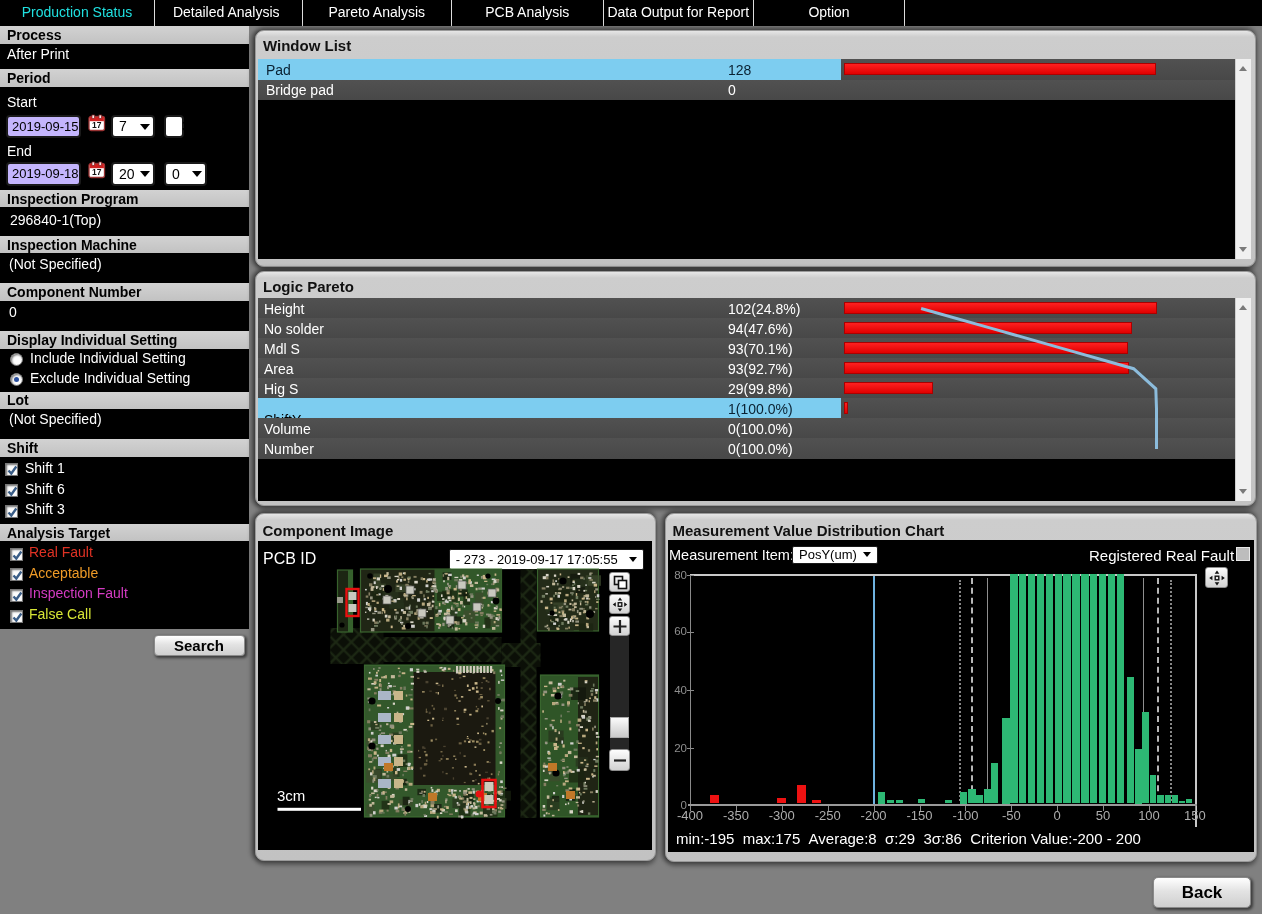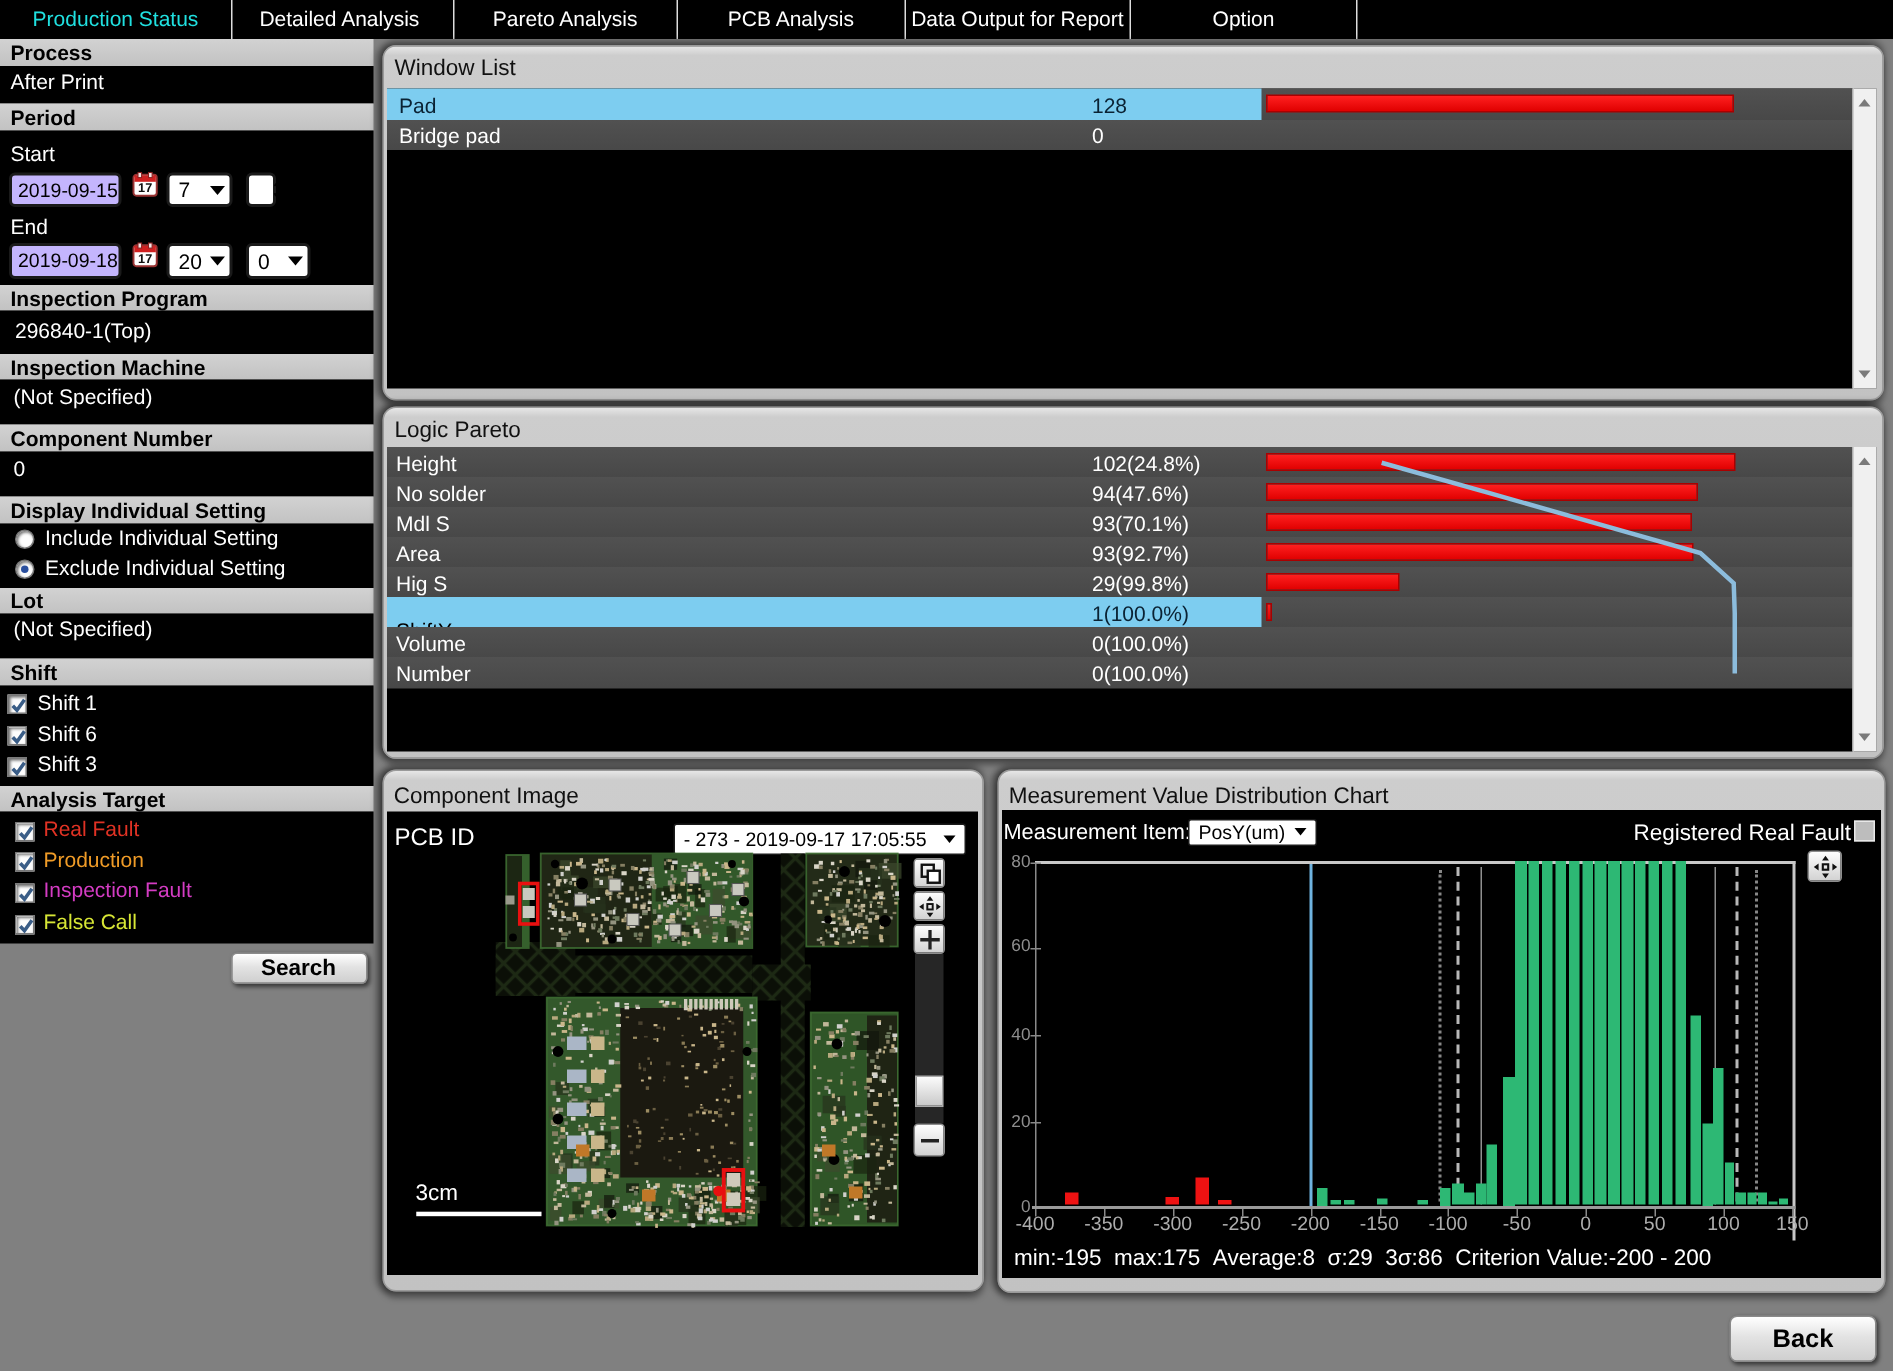--- a/index.html
+++ b/index.html
@@ -23,21 +23,21 @@
  box-shadow:inset 1px 1px 2px rgba(0,0,0,.55)}
 .cb svg{position:absolute;left:0px;top:0px}
 .radio{position:absolute;width:13px;height:13px;border-radius:50%;background:#fdfdfd;
  border:1px solid #777;box-shadow:inset 1px 1px 2px rgba(0,0,0,.55)}
 .btn{position:absolute;background:linear-gradient(#ffffff,#e3e3e3 45%,#cfcfcf);
  border:1px solid #8a8a8a;border-radius:4px;color:#000;font-weight:bold;
  text-align:center;box-shadow:1.5px 1.5px 3px rgba(0,0,0,.55)}
 
 .panel{position:absolute;background:linear-gradient(#e6e6e6 0px,#cdcdcd 6px,#c2c2c2 100%);border:1px solid #9a9a9a;
  border-radius:9px;box-shadow:-4px 0 4px rgba(0,0,0,.33),0 -3px 4px rgba(0,0,0,.33),0 4px 4px rgba(0,0,0,.35)}
-.ptitle{position:absolute;font-weight:normal;font-size:15px;color:#111}
+.ptitle{position:absolute;font-weight:bold;font-size:15px;color:#111}
 .pcont{position:absolute;background:#000}
 .lrow{position:absolute;left:0;font-size:14px}
 .rowbg{background:linear-gradient(#515151,#484848)}
 .selbg{background:#7dcdf0}
 .rbar{position:absolute;height:12px;background:linear-gradient(#ff2020,#e00000);border:1px solid #a00}
 .sbar{position:absolute;width:16px;background:#f0f0f0;border-left:1px solid #cfcfcf}
 .sarr{position:absolute;left:4px;width:0;height:0;border-left:4px solid transparent;border-right:4px solid transparent}
 
 .xlab{position:absolute;font-size:13px;color:#adadad;text-align:center;width:40px}
 .ylab{position:absolute;font-size:11.5px;color:#8e8e8e;text-align:right;width:20px}
@@ -131,21 +131,21 @@
     <svg width="13" height="13" viewBox="0 0 13 13">
       <path d="M2.5 6.5l2.8 3 5-7" fill="none" stroke="#3a5d87" stroke-width="2.4"></path>
     </svg>
   </div>
 <div class="srow" style="left:29px;top:544.0px;font-size:14px;color:#e03224">Real Fault</div>
 <div class="cb" style="left:10px;top:568px">
     <svg width="13" height="13" viewBox="0 0 13 13">
       <path d="M2.5 6.5l2.8 3 5-7" fill="none" stroke="#3a5d87" stroke-width="2.4"></path>
     </svg>
   </div>
-<div class="srow" style="left:29px;top:564.5px;font-size:14px;color:#ef9b27">Production</div>
+<div class="srow" style="left:29px;top:564.5px;font-size:14px;color:#ef9b27">Acceptable</div>
 <div class="cb" style="left:10px;top:588.5px">
     <svg width="13" height="13" viewBox="0 0 13 13">
       <path d="M2.5 6.5l2.8 3 5-7" fill="none" stroke="#3a5d87" stroke-width="2.4"></path>
     </svg>
   </div>
 <div class="srow" style="left:29px;top:585.0px;font-size:14px;color:#d43cc3">Inspection Fault</div>
 <div class="cb" style="left:10px;top:609.5px">
     <svg width="13" height="13" viewBox="0 0 13 13">
       <path d="M2.5 6.5l2.8 3 5-7" fill="none" stroke="#3a5d87" stroke-width="2.4"></path>
     </svg>

